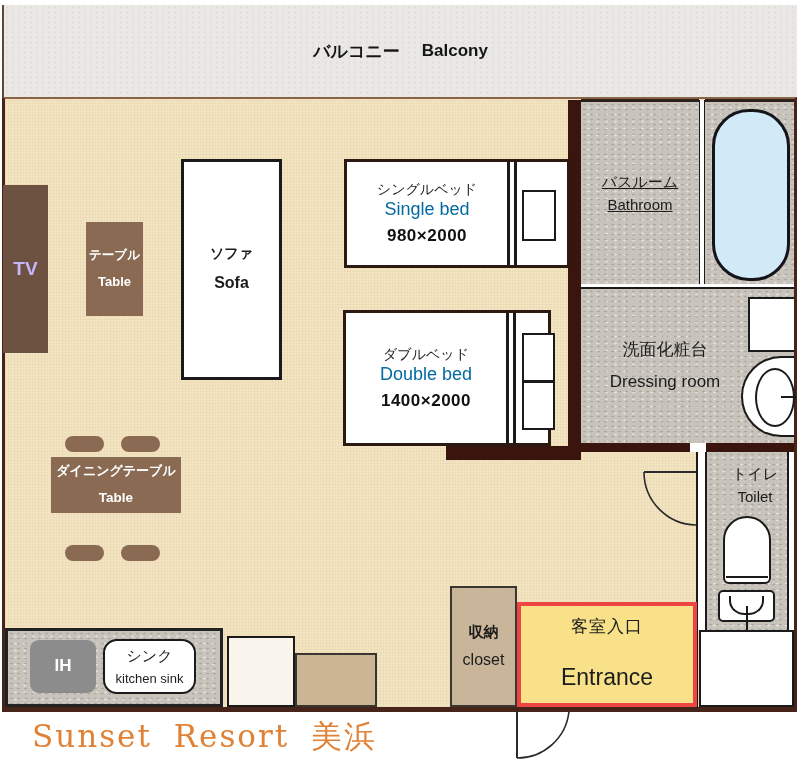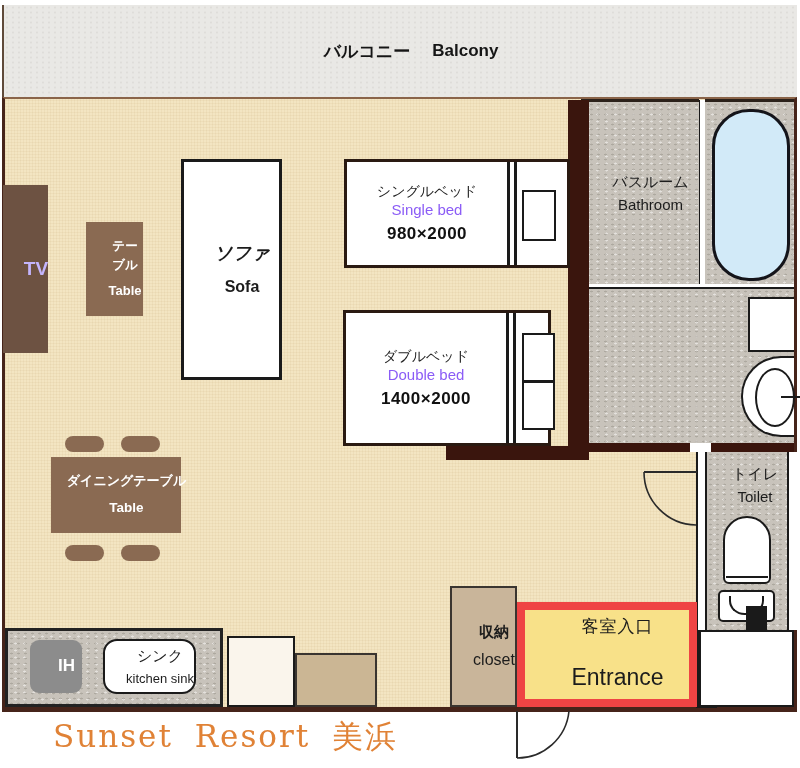--- a/index.html
+++ b/index.html
@@ -1,27 +1,27 @@
 <!DOCTYPE html>
 <html><head>
 <meta charset="utf-8">
 <style>
   html,body{margin:0;padding:0;background:#fff;}
   #plan{position:relative;width:800px;height:768px;background:#ffffff;overflow:hidden;
         font-family:"Liberation Sans","DejaVu Sans",sans-serif;color:#1c1c1c;}
-  .abs{position:absolute;box-sizing:border-box;padding-left:21px;}
+  .abs{position:absolute;box-sizing:border-box;}
 
   
   .tex-floor{background-color:#f3e5c2;
     background-image:repeating-linear-gradient(0deg,rgba(170,130,70,.07) 0 1px,transparent 1px 3px),
                      repeating-linear-gradient(90deg,rgba(170,130,70,.07) 0 1px,transparent 1px 3px);}
   .tex-gray{background-color:#c8c3bb;
     background-image:radial-gradient(rgba(104,98,88,.28) 1px,transparent 1.6px),
                      radial-gradient(rgba(255,255,255,.5) 1px,transparent 1.6px);
-    background-size:7px 5px,9px 7px;background-position:0 0,3px 2px;}
+    background-size:7px 5px,9px 7px;background-position:0 0,3px 2px;text-decoration:underline;}
   .tex-balcony{background-color:#e9e8e5;
     background-image:radial-gradient(rgba(160,155,148,.14) 1px,transparent 1.5px);
     background-size:6px 5px;}
 
   .wall{background:#3a150d;}
   .white-box{background:#ffffff;border:2px solid #1a1a1a;}
 
   
   .lbl{display:flex;flex-direction:column;align-items:center;justify-content:center;text-align:center;}
   .lbl span{display:block;line-height:1.55;}
@@ -31,21 +31,21 @@
     font-size:17px;font-weight:bold;color:#151515;}
 
   
   .bed{background:#fff;border:3px solid #2a1a12;}
   .bed-divider{position:absolute;top:0;bottom:0;width:4px;background:#fff;
     border-left:3px solid #1a1a1a;border-right:3px solid #1a1a1a;}
   .pillow{position:absolute;background:#fff;border:2px solid #1a1a1a;}
   .bed-text{position:absolute;left:0;top:0;width:160px;height:100%;
     display:flex;flex-direction:column;align-items:center;justify-content:center;}
   .bed-text .jp{font-size:14px;color:#222;}
-  .bed-text .en{font-size:15px;color:#8b5cf6;margin-top:0;}
+  .bed-text .en{font-size:18px;color:#0369a1;margin-top:0;}
   .bed-text .sz{font-size:17px;font-weight:bold;color:#111;margin-top:6px;letter-spacing:.5px;}
 
   .brown{background:#8a6a52;color:#fff;}
   .chair{position:absolute;width:39px;height:16px;border-radius:8px;background:#8a6a52;}
 
   .room-lbl{font-size:15px;color:#1c1c1c;}
   .svg-overlay{position:absolute;left:0;top:0;pointer-events:none;}
 
   .title-text{font-family:"DejaVu Serif","Liberation Serif",serif;font-size:31px;color:#e08236;
     letter-spacing:2px;word-spacing:10px;white-space:nowrap;margin-left:26px;}
@@ -75,20 +75,24 @@
               border-left:1.5px solid #1a1a1a;border-right:1.5px solid #1a1a1a;"></div>
 
   <div class="abs tex-gray" style="left:705px;top:99px;width:89px;height:185px;border-top:3px solid #2b211a;">
     <div class="abs" style="left:7px;top:7px;width:78px;height:172px;background:#d2eaf8;
                 border:3px solid #14141a;border-radius:37px;"></div>
   </div>
 
   <div class="abs" style="left:581px;top:284px;width:213px;height:5px;background:#fff;border-bottom:2px solid #1a1a1a;"></div>
 
   <div class="abs tex-gray" style="left:581px;top:289px;width:213px;height:154px;">
+    <div class="lbl" style="position:absolute;left:0;top:0;width:168px;height:100%;">
+      <span style="font-size:17px;">洗面化粧台</span>
+      <span style="font-size:17px;margin-top:5px;">Dressing room</span>
+    </div>
 
     <div class="abs white-box" style="left:167px;top:8px;width:46px;height:55px;border-right:none;"></div>
 
     <div class="abs" style="left:160px;top:67px;width:53px;height:81px;background:#fff;
                 border:2px solid #1a1a1a;border-right:none;border-radius:40px 0 0 40px;">
       <div class="abs" style="left:12px;top:10px;width:40px;height:59px;border:2px solid #1a1a1a;border-radius:50%;"></div>
       <div class="abs" style="left:38px;top:38px;width:15px;height:2px;background:#1a1a1a;"></div>
     </div>
   </div>
 
@@ -126,21 +130,21 @@
   <div class="abs lbl" style="left:3px;top:185px;width:45px;height:168px;background:#6d5242;">
     <span style="color:#c4b5fd;font-weight:bold;font-size:19px;">TV</span>
   </div>
 
   <div class="abs lbl brown" style="left:86px;top:222px;width:57px;height:94px;">
     <span style="font-size:12.5px;font-weight:bold;">テーブル</span>
     <span style="font-size:13px;font-weight:bold;margin-top:6px;">Table</span>
   </div>
 
   <div class="abs lbl" style="left:181px;top:159px;width:101px;height:221px;background:#fff;border:3px solid #1a1a1a;">
-    <span style="font-size:18px;font-weight:bold;font-style:italic;">ソファ</span>
+    <span style="font-size:14px;font-weight:bold;">ソファ</span>
     <span style="font-size:16px;font-weight:bold;margin-top:7px;">Sofa</span>
   </div>
 
   <div class="abs bed" style="left:344px;top:159px;width:226px;height:109px;">
     <div class="bed-text">
       <span class="jp">シングルベッド</span>
       <span class="en">Single bed</span>
       <span class="sz">980×2000</span>
     </div>
     <div class="bed-divider" style="left:160px;"></div>
@@ -155,44 +159,44 @@
     </div>
     <div class="bed-divider" style="left:160px;"></div>
     <div class="pillow" style="left:176px;top:20px;width:29px;height:45px;"></div>
     <div class="pillow" style="left:176px;top:68px;width:29px;height:45px;"></div>
   </div>
 
   <div class="chair" style="left:65px;top:436px;"></div>
   <div class="chair" style="left:121px;top:436px;"></div>
   <div class="chair" style="left:65px;top:545px;"></div>
   <div class="chair" style="left:121px;top:545px;"></div>
-  <div class="abs lbl brown" style="left:51px;top:457px;width:130px;height:76px;">
+  <div class="abs lbl brown" style="left:51px;top:457px;width:130px;height:56px;">
     <span style="font-size:13px;font-weight:bold;white-space:nowrap;">ダイニングテーブル</span>
     <span style="font-size:13.5px;font-weight:bold;margin-top:7px;">Table</span>
   </div>
 
   <div class="abs tex-gray" style="left:5px;top:628px;width:218px;height:79px;border:3px solid #222;">
-    <div class="abs lbl" style="left:22px;top:9px;width:52px;height:53px;background:#8c8c8c;border-radius:9px;">
+    <div class="abs lbl" style="left:22px;top:9px;width:66px;height:53px;background:#8c8c8c;border-radius:9px;">
       <span style="color:#fff;font-weight:bold;font-size:17px;">IH</span>
     </div>
     <div class="abs lbl" style="left:95px;top:8px;width:93px;height:55px;background:#fff;border:2px solid #1a1a1a;border-radius:14px;">
       <span style="font-size:15px;">シンク</span>
       <span style="font-size:13px;margin-top:2px;">kitchen sink</span>
     </div>
   </div>
 
   <div class="abs white-box" style="left:227px;top:636px;width:68px;height:71px;background:#faf5ec;"></div>
   <div class="abs" style="left:295px;top:653px;width:82px;height:54px;background:#cbb694;border:2px solid #3a3530;"></div>
 
   <div class="abs lbl" style="left:450px;top:586px;width:67px;height:121px;background:#c9b59a;border:2px solid #3a3530;">
     <span style="font-size:15px;font-weight:600;">収納</span>
     <span style="font-size:16px;margin-top:4px;">closet</span>
   </div>
 
-  <div class="abs lbl" style="left:517px;top:602px;width:180px;height:105px;background:#f8e189;border:8px solid #ef4444;">
+  <div class="abs lbl" style="left:517px;top:602px;width:180px;height:105px;background:#f8e189;border:4px solid #ef4444;">
     <span style="font-size:17px;letter-spacing:1px;">客室入口</span>
     <span style="font-size:23px;margin-top:20px;">Entrance</span>
   </div>
 
   <svg class="svg-overlay" width="800" height="768" viewBox="0 0 800 768">
     <path d="M 644 472 L 697 472" stroke="#2a2a2a" stroke-width="2" fill="none"></path>
     <path d="M 644 472 A 53 53 0 0 0 696 525" stroke="#2a2a2a" stroke-width="1.6" fill="none"></path>
     <path d="M 517 711 L 517 758" stroke="#2a2a2a" stroke-width="2" fill="none"></path>
     <path d="M 569 711 A 52 52 0 0 1 517 758" stroke="#2a2a2a" stroke-width="1.6" fill="none"></path>
   </svg>

